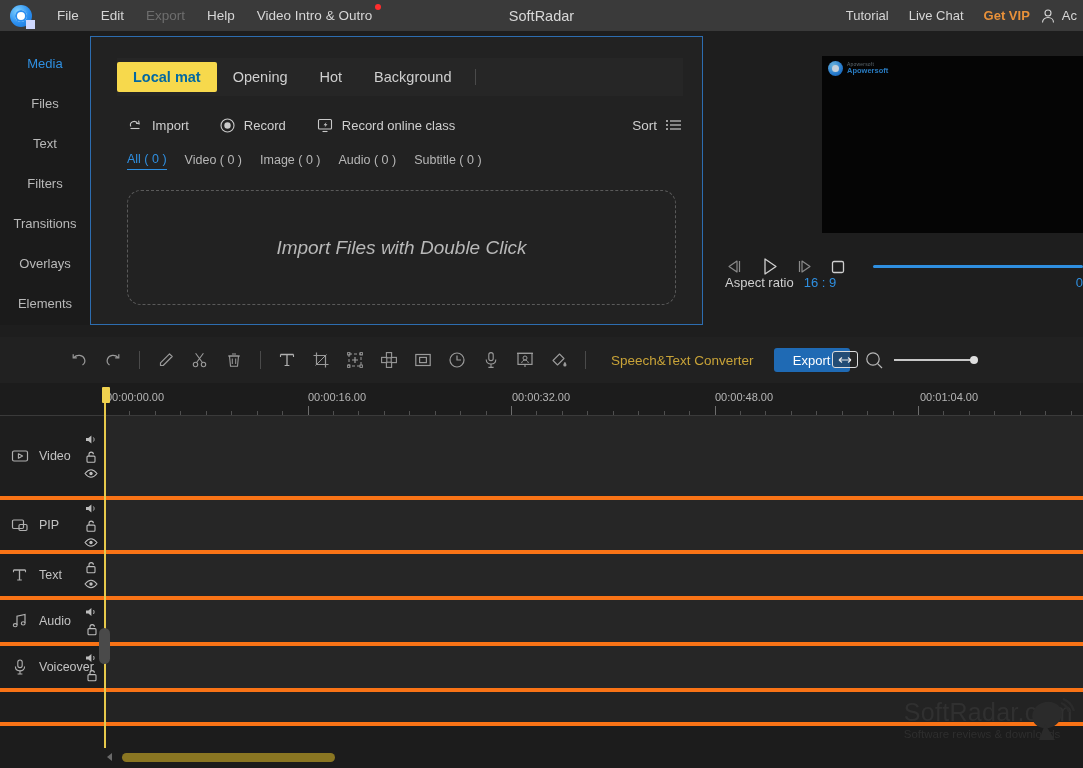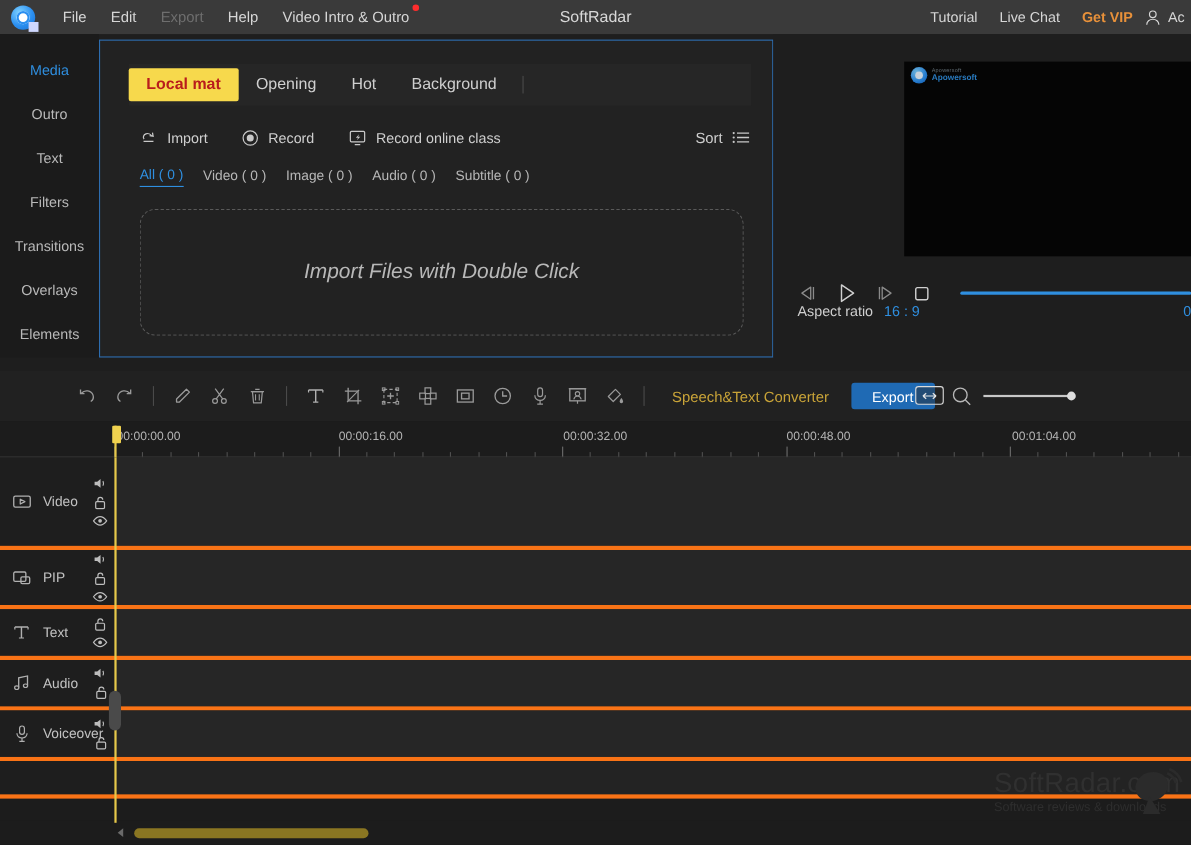--- a/index.html
+++ b/index.html
@@ -68,21 +68,21 @@
     background: #222222; border: 1px solid #2d6db0;
   }
   .cat-tabs {
     display: flex; align-items: center; height: 38px; background: #262626;
     margin: 21px 19px 0 26px; padding: 0;
   }
   .cat-tab {
     height: 30px; padding: 0 16px; display: flex; align-items: center;
     font-size: 14.5px; color: #cfcfcf;
   }
-  .cat-tab.active { background: #f7d94c; color: #b91c1c; font-weight: 600; border-radius: 2px; }
+  .cat-tab.active { background: #f7d94c; color: #0369a1; font-weight: 600; border-radius: 2px; }
   .cat-sep { width: 1px; height: 16px; background: #4a4a4a; margin-left: 8px; }
 
   .tool-row {
     display: flex; align-items: center; height: 30px; margin: 14px 19px 0 36px;
   }
   .tool-btn { display: flex; align-items: center; gap: 8px; margin-right: 30px; color: #cfcfcf; font-size: 13px; }
   .tool-btn svg { display: block; }
   .sort-btn { margin-left: auto; display: flex; align-items: center; gap: 8px; color: #cfcfcf; font-size: 13.5px; }
 
   .filter-row { display: flex; align-items: center; margin: 12px 0 0 36px; gap: 18px; }
@@ -224,21 +224,21 @@
           <circle cx="8" cy="5" r="3" fill="none" stroke="#d6d6d6" stroke-width="1.1"></circle>
           <path d="M2.5 14.5c0-3 2.5-5 5.5-5s5.5 2 5.5 5" fill="none" stroke="#d6d6d6" stroke-width="1.1"></path>
         </svg>
         <span class="tr-item" style="padding:0">Ac</span>
       </div>
     </div>
   </div>
 
   <div class="sidebar">
     <div class="side-item active">Media</div>
-    <div class="side-item">Outro</div>
+    <div class="side-item">Files</div>
     <div class="side-item">Text</div>
     <div class="side-item">Filters</div>
     <div class="side-item">Transitions</div>
     <div class="side-item">Overlays</div>
     <div class="side-item">Elements</div>
   </div>
 
   <div class="media-panel">
     <div class="cat-tabs">
       <div class="cat-tab active">Local mat</div>

